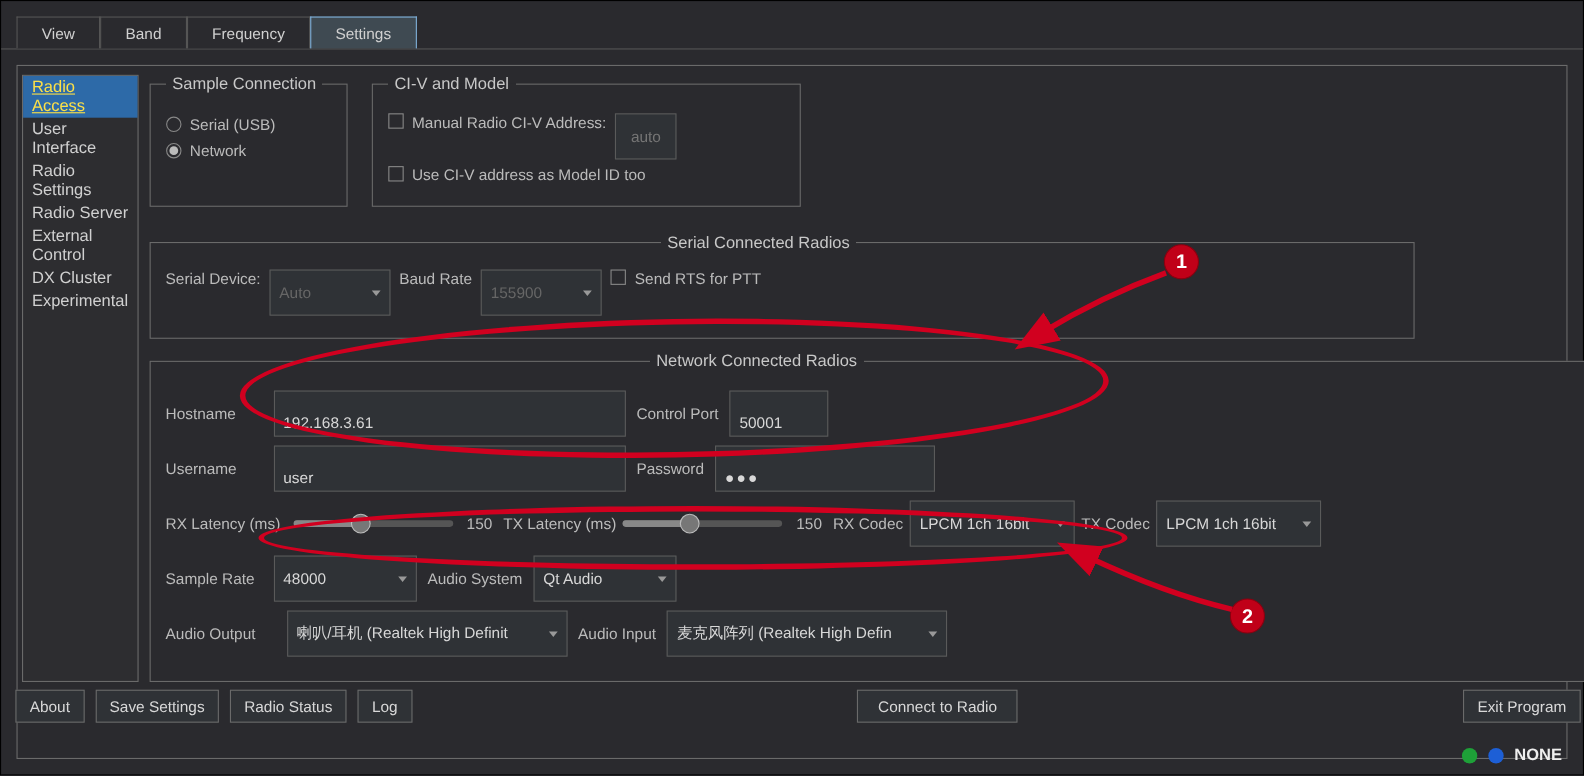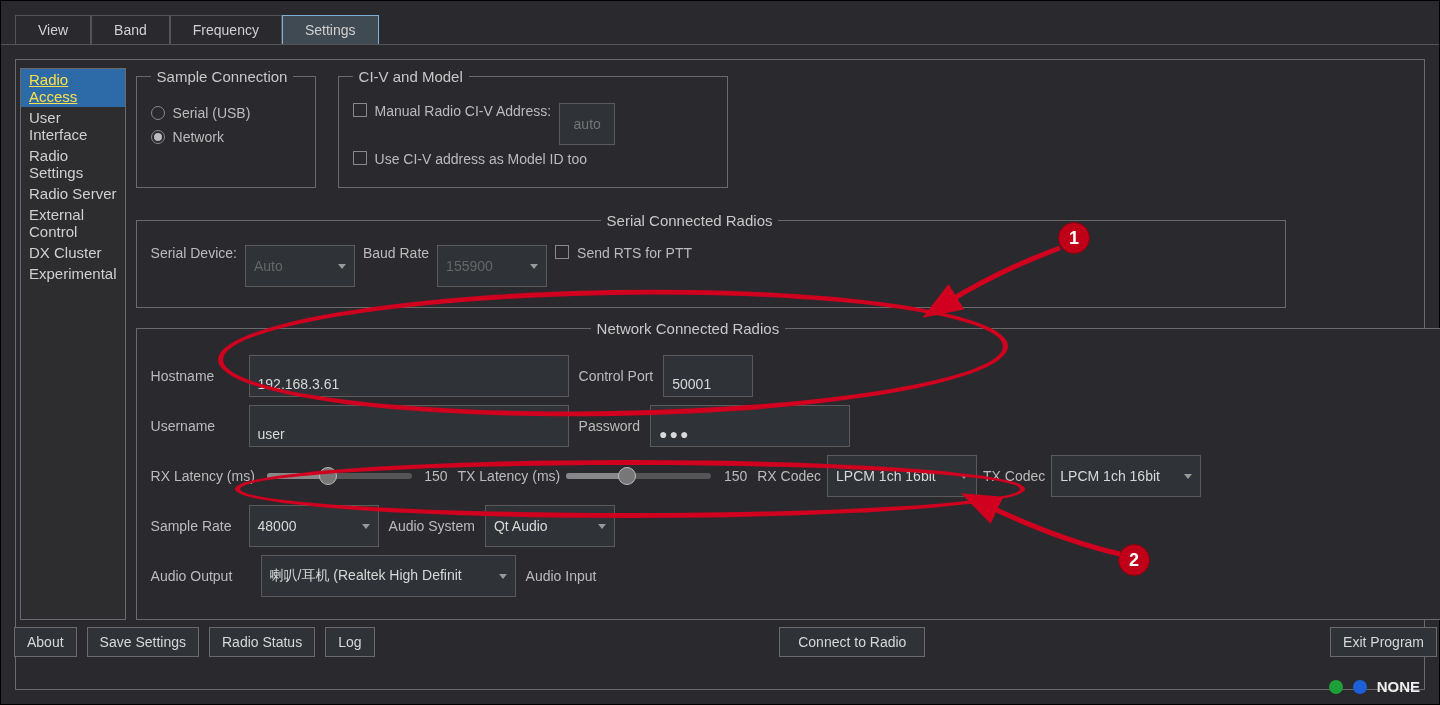--- a/index.html
+++ b/index.html
@@ -342,20 +342,24 @@
               </div>
           </div>
 
           <div class="field-row">
             <span class="label" style="width:100px">Audio Output</span>
             <div class="select" style="width:255px">
                 <span style="overflow:hidden;white-space:nowrap;max-width:220px">喇叭/耳机 (Realtek High Definit</span>
                 <span class="caret"></span>
               </div>
             <span class="label" style="width:auto">Audio Input</span>
+            <div class="select" style="width:255px">
+                <span style="overflow:hidden;white-space:nowrap;max-width:220px">麦克风阵列 (Realtek High Defin</span>
+                <span class="caret"></span>
+              </div>
           </div>
         </fieldset>
 
       </div>
     </div>
   </div>
 
   <div class="bottom-bar">
     <div class="btn">About</div>
     <div class="btn">Save Settings</div>

